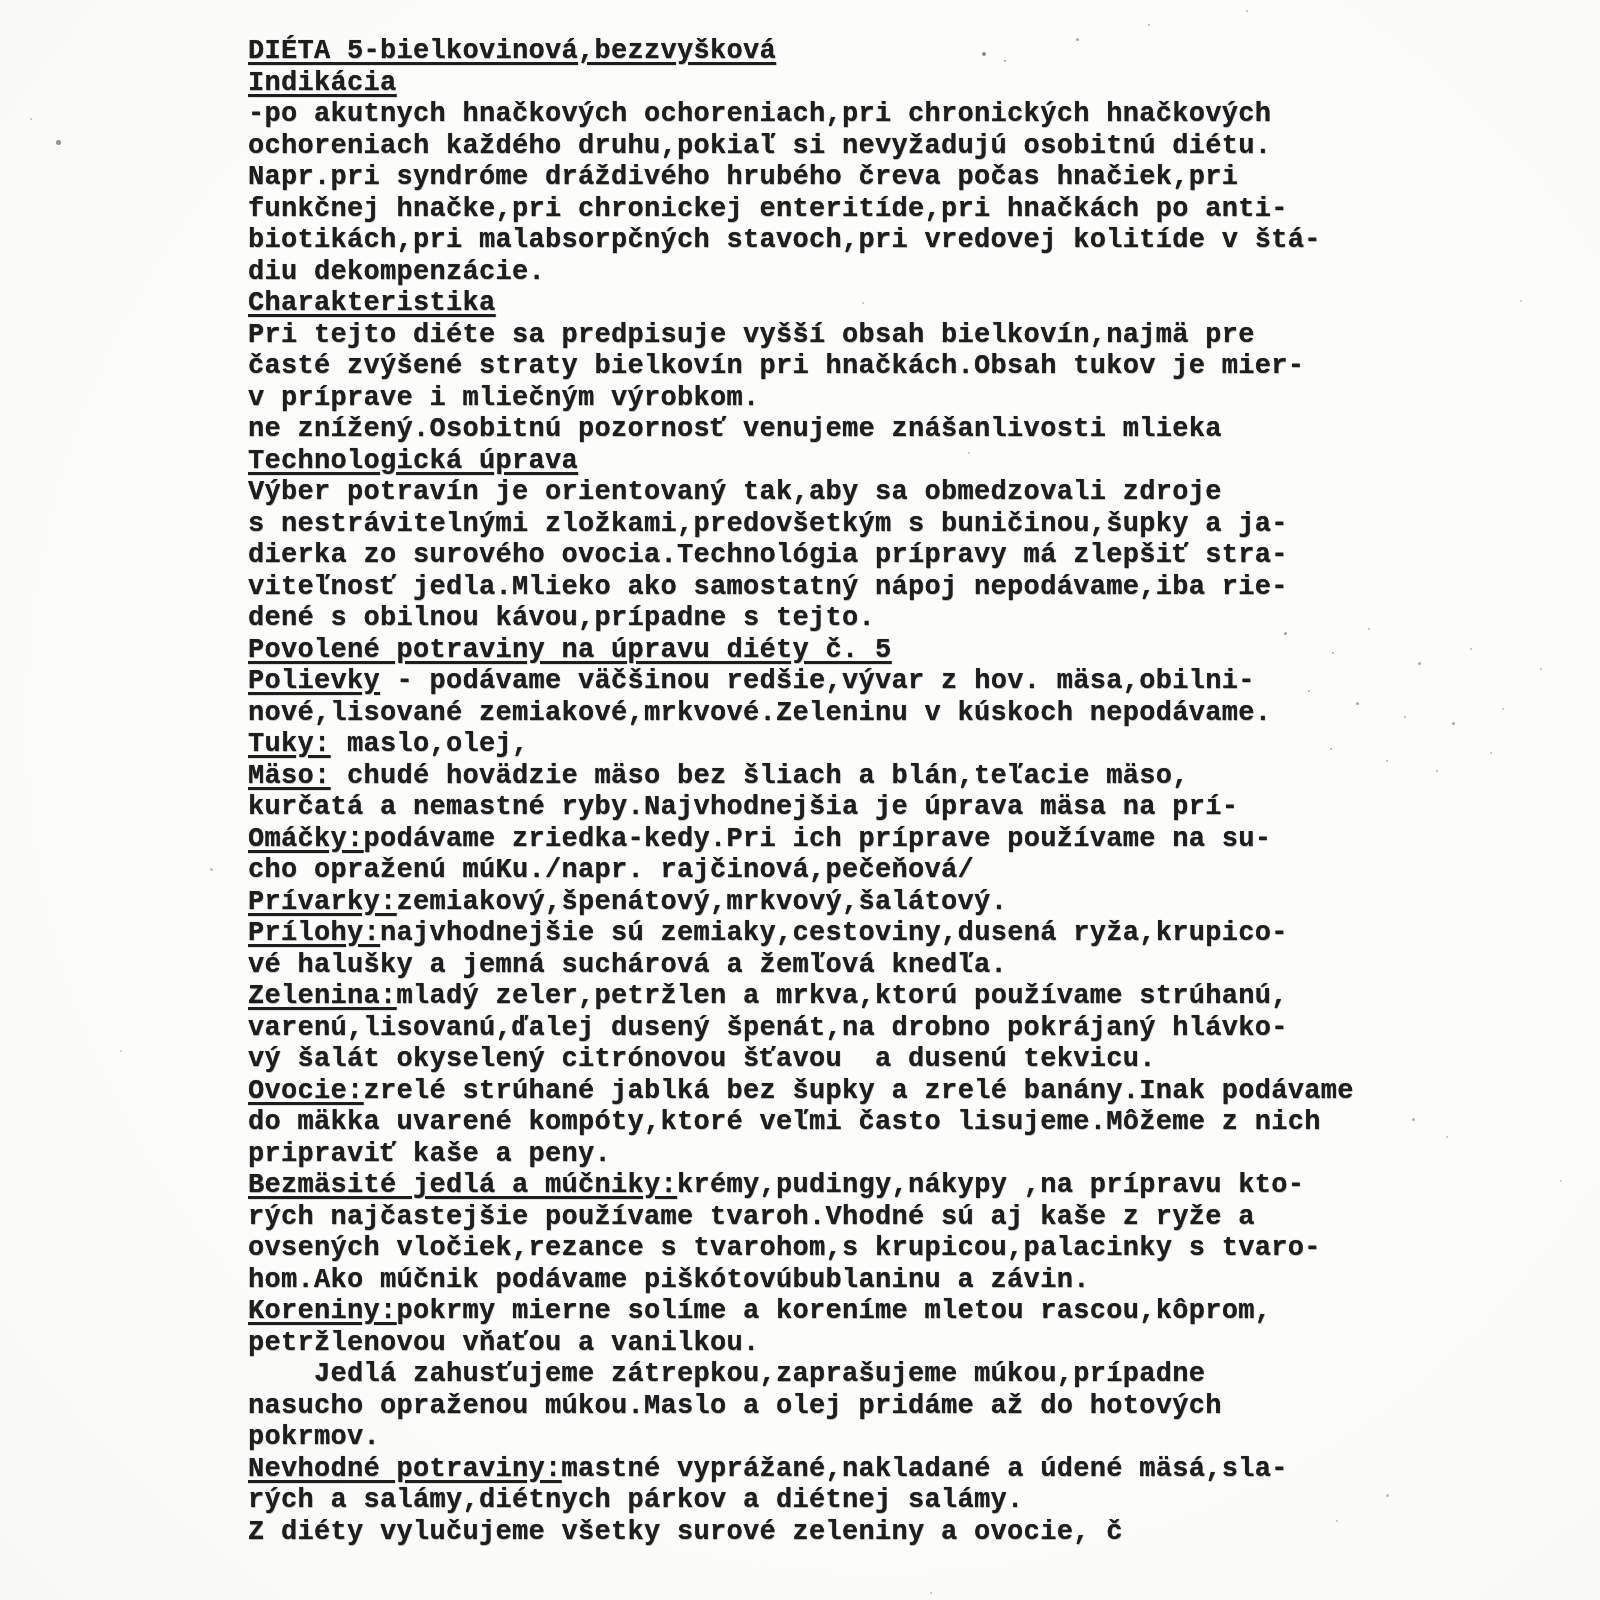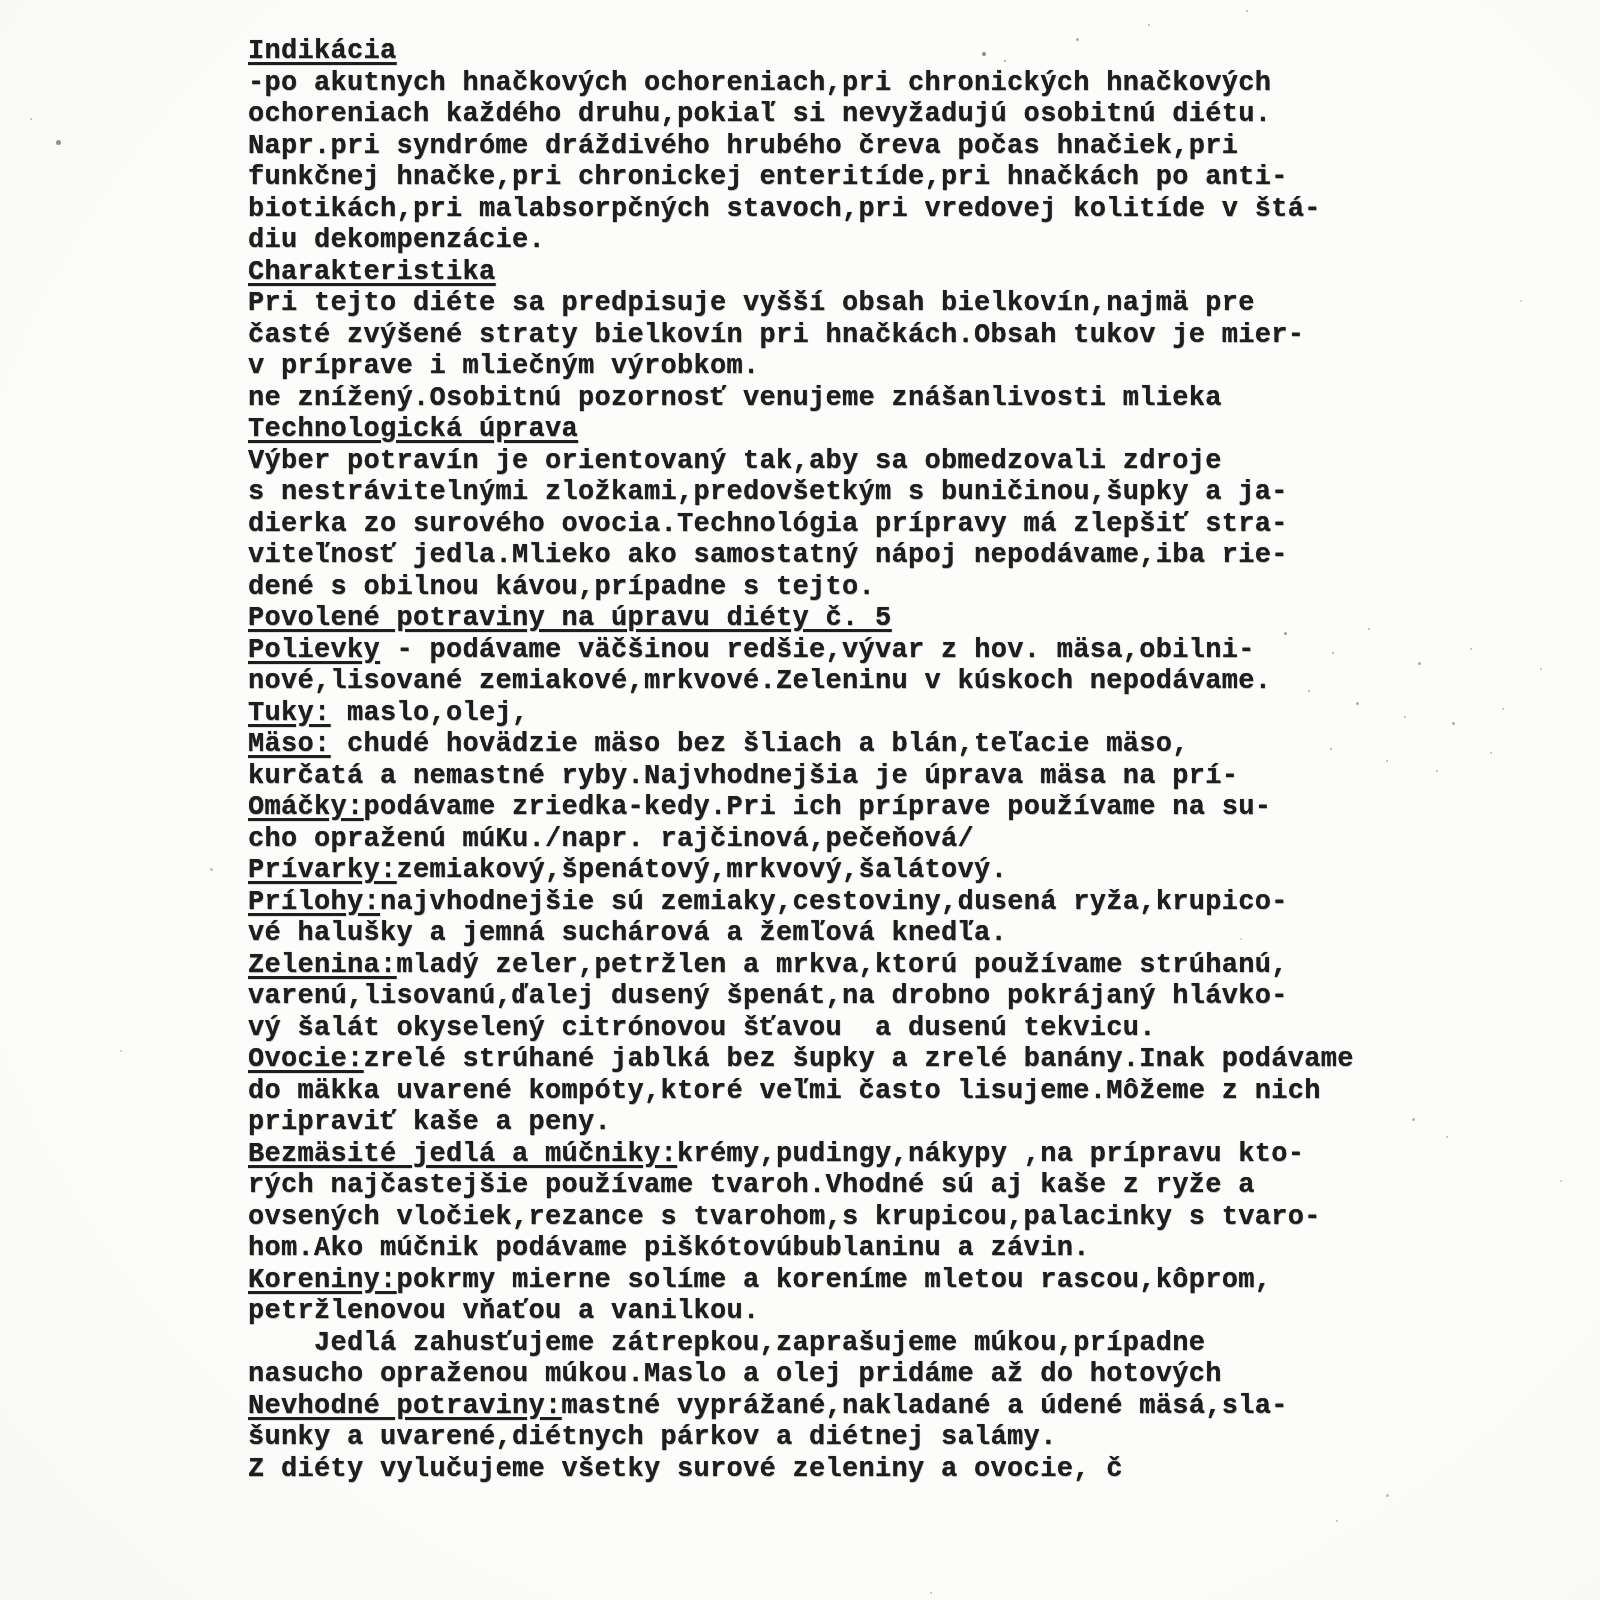--- a/index.html
+++ b/index.html
@@ -40,20 +40,21 @@
     background:#2a2a2a;
     border-radius:50%;
     pointer-events:none;
   }
 </style>
 </head>
 <body>
 
 <div class="page">
   <div class="text-column">
+      <div class="line"><span class="u">DIÉTA 5-bielkovinová,bezzvyšková</span></div>
       <div class="line"><span class="u">Indikácia</span></div>
       <div class="line"><span>-po akutnych hnačkových ochoreniach,pri chronických hnačkových</span></div>
       <div class="line"><span>ochoreniach každého druhu,pokiaľ si nevyžadujú osobitnú diétu.</span></div>
       <div class="line"><span>Napr.pri syndróme dráždivého hrubého čreva počas hnačiek,pri</span></div>
       <div class="line"><span>funkčnej hnačke,pri chronickej enteritíde,pri hnačkách po anti-</span></div>
       <div class="line"><span>biotikách,pri malabsorpčných stavoch,pri vredovej kolitíde v štá-</span></div>
       <div class="line"><span>diu dekompenzácie.</span></div>
       <div class="line"><span class="u">Charakteristika</span></div>
       <div class="line"><span>Pri tejto diéte sa predpisuje vyšší obsah bielkovín,najmä pre</span></div>
       <div class="line"><span>časté zvýšené straty bielkovín pri hnačkách.Obsah tukov je mier-</span></div>
@@ -83,22 +84,23 @@
       <div class="line"><span>do mäkka uvarené kompóty,ktoré veľmi často lisujeme.Môžeme z nich</span></div>
       <div class="line"><span>pripraviť kaše a peny.</span></div>
       <div class="line"><span class="u">Bezmäsité jedlá a múčniky:</span><span>krémy,pudingy,nákypy ,na prípravu kto-</span></div>
       <div class="line"><span>rých najčastejšie používame tvaroh.Vhodné sú aj kaše z ryže a</span></div>
       <div class="line"><span>ovsených vločiek,rezance s tvarohom,s krupicou,palacinky s tvaro-</span></div>
       <div class="line"><span>hom.Ako múčnik podávame piškótovúbublaninu a závin.</span></div>
       <div class="line"><span class="u">Koreniny:</span><span>pokrmy mierne solíme a koreníme mletou rascou,kôprom,</span></div>
       <div class="line"><span>petržlenovou vňaťou a vanilkou.</span></div>
       <div class="line"><span>    Jedlá zahusťujeme zátrepkou,zaprašujeme múkou,prípadne</span></div>
       <div class="line"><span>nasucho opraženou múkou.Maslo a olej pridáme až do hotových</span></div>
+      <div class="line"><span>pokrmov.</span></div>
       <div class="line"><span class="u">Nevhodné potraviny:</span><span>mastné vyprážané,nakladané a údené mäsá,sla-</span></div>
-      <div class="line"><span>šunky a uvarené,diétnych párkov a diétnej salámy.</span></div>
+      <div class="line"><span>rých a salámy,diétnych párkov a diétnej salámy.</span></div>
       <div class="line"><span>Z diéty vylučujeme všetky surové zeleniny a ovocie, č</span></div>
     </div>
 <div class="speck" style="left: 982px; top: 52px; width: 4px; height: 4px; opacity: 0.55;"></div>
     <div class="speck" style="left: 1004px; top: 60px; width: 2px; height: 2px; opacity: 0.45;"></div>
     <div class="speck" style="left: 1076px; top: 38px; width: 3px; height: 3px; opacity: 0.4;"></div>
     <div class="speck" style="left: 1148px; top: 24px; width: 2px; height: 2px; opacity: 0.35;"></div>
     <div class="speck" style="left: 1246px; top: 10px; width: 2px; height: 2px; opacity: 0.35;"></div>
     <div class="speck" style="left: 56px; top: 140px; width: 5px; height: 5px; opacity: 0.5;"></div>
     <div class="speck" style="left: 30px; top: 118px; width: 2px; height: 2px; opacity: 0.3;"></div>
     <div class="speck" style="left: 862px; top: 302px; width: 2px; height: 2px; opacity: 0.3;"></div>

